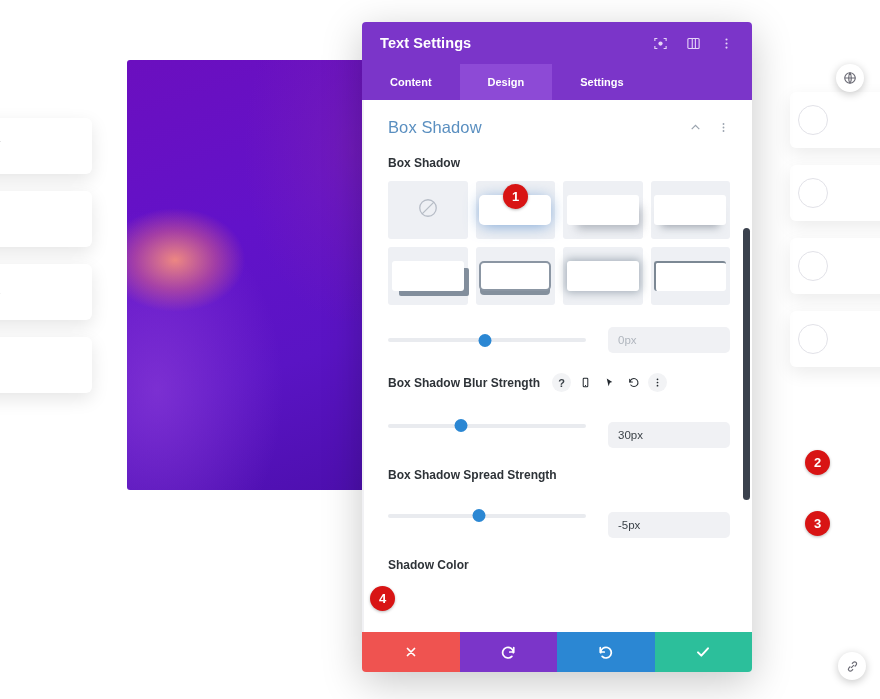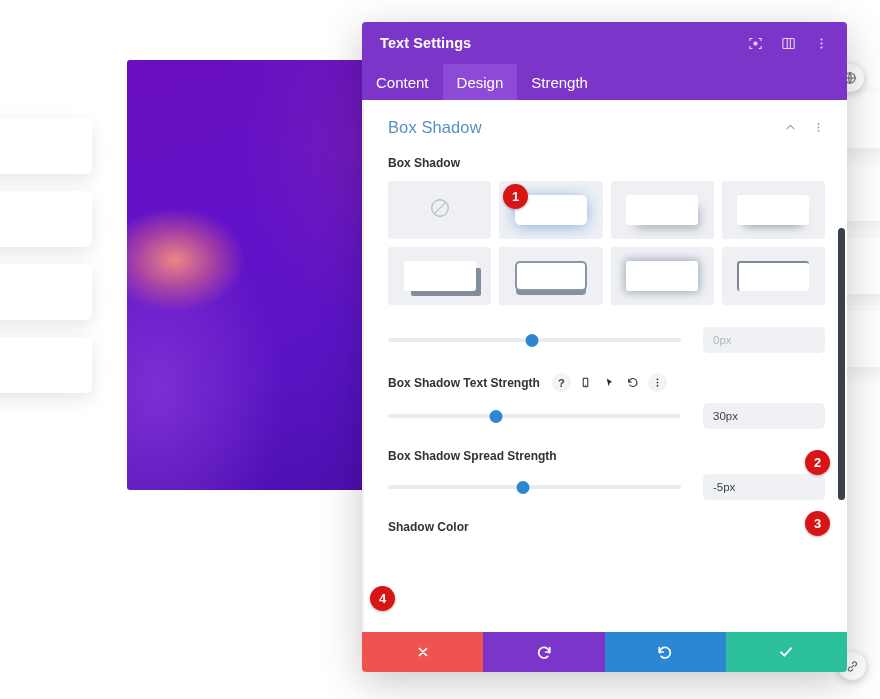--- a/index.html
+++ b/index.html
@@ -68,21 +68,21 @@
     box-shadow: 0 2px 9px rgba(0,0,0,0.22);
     display: flex; align-items: center; justify-content: center;
     color: #5c5c66;
   }
   .float-btn.top { right: 16px; top: 64px; }
   .float-btn.bottom { right: 14px; top: 652px; }
 
   
   .modal {
     position: absolute; left: 362px; top: 22px;
-    width: 485px; height: 650px;
+    width: 390px; height: 650px;
     background: #ffffff;
     border-radius: 4px;
     box-shadow: 0 10px 40px rgba(0,0,0,0.22);
     overflow: hidden;
     display: flex; flex-direction: column;
   }
 
   .modal-header {
     height: 42px; background: #7b35c9;
     display: flex; align-items: center;
@@ -100,22 +100,22 @@
     cursor: pointer;
   }
 
   .modal-tabs {
     height: 36px; background: #7b35c9;
     display: flex; align-items: stretch;
     flex: 0 0 auto;
   }
   .tab {
     display: flex; align-items: center; justify-content: center;
-    padding: 0 14px;
-    color: #ffffff; font-size: 15px; font-weight: 400;
+    padding: 0 28px;
+    color: #ffffff; font-size: 11px; font-weight: 700;
     cursor: pointer; white-space: nowrap;
   }
   .tab.active { background: #8d4ad6; }
 
   .modal-body {
     flex: 1 1 auto; position: relative; background: #ffffff;
     overflow: hidden;
     border-left: 2px solid #f1f1f4;
   }
   .body-scroll { position: absolute; inset: 0; padding: 18px 22px 8px 24px; }
@@ -173,21 +173,21 @@
   .thumb {
     position: absolute; width: 13px; height: 13px; border-radius: 50%;
     background: #2b87d3; transform: translateX(-50%);
   }
   .val-box {
     width: 122px; height: 26px; background: #f0f1f4;
     border-radius: 5px; display: flex; align-items: center;
     padding: 0 10px; font-size: 11.5px; color: #b0b6be;
     flex: 0 0 auto; position: relative;
   }
-  .val-box.filled { color: #3b4248; }
+  .val-box.filled { color: #3b4248; margin-top: 19px; }
 
   
   .vscroll {
     position: absolute; right: 2px; top: 128px;
     width: 7px; height: 272px; background: #3a414d; border-radius: 4px;
     cursor: pointer;
   }
 
   
   .modal-foot { height: 40px; display: flex; flex: 0 0 auto; }
@@ -289,21 +289,21 @@
               <circle cx="12" cy="12" r="1.7"></circle>
               <circle cx="12" cy="18.5" r="1.7"></circle>
           </svg>
         </span>
       </div>
     </div>
 
     <div class="modal-tabs">
       <div class="tab">Content</div>
       <div class="tab active">Design</div>
-      <div class="tab">Strength</div>
+      <div class="tab">Settings</div>
     </div>
 
     <div class="modal-body">
       <div class="body-scroll">
 
         <div class="section-head">
           <div class="section-title">Box Shadow</div>
           <span class="sec-ctl">
             <svg width="13" height="13" viewBox="0 0 24 24" fill="none" stroke="currentColor" stroke-width="2.2">
               <path d="M5 15l7-7 7 7"></path>
@@ -364,21 +364,21 @@
               <span>0px</span>
             </div>
           </div>
         </div>
 
         <div class="slider-row">
         </div>
 
         <div class="slider-row">
           <div class="field-label">
-            <span>Box Shadow Text Strength</span>
+            <span>Box Shadow Blur Strength</span>
             <span class="lbl-icons">
               <span class="mini-icon" style="font-weight:700;font-size:11px;">?</span>
               <span class="mini-icon plain">
                 <svg width="11" height="11" viewBox="0 0 24 24" fill="none" stroke="#22282e" stroke-width="2.2">
                   <rect x="7" y="2.5" width="10" height="19" rx="1.6"></rect>
                     <path d="M11 18.6h2"></path>
                 </svg>
               </span>
               <span class="mini-icon plain">
                 <svg width="11" height="11" viewBox="0 0 24 24" fill="#22282e">

